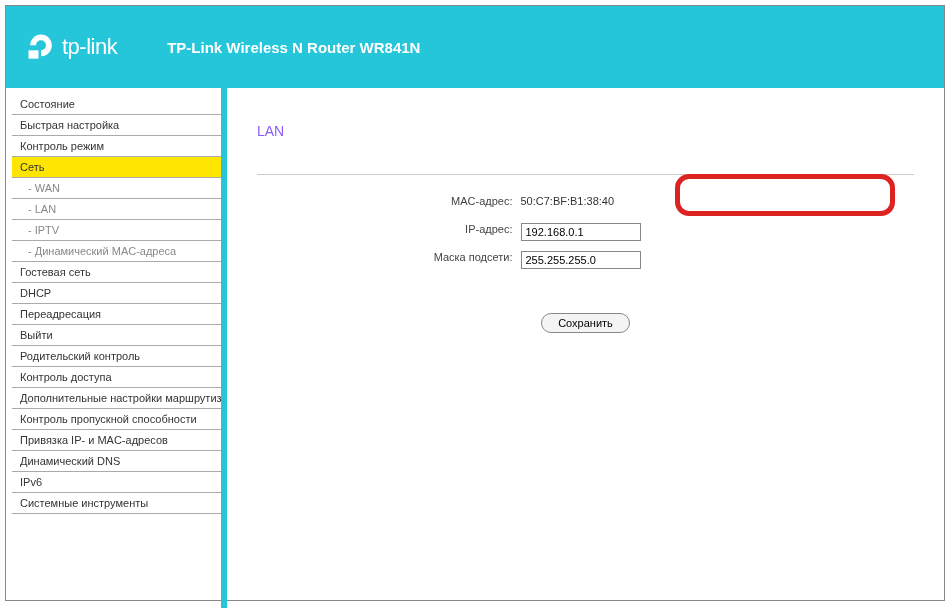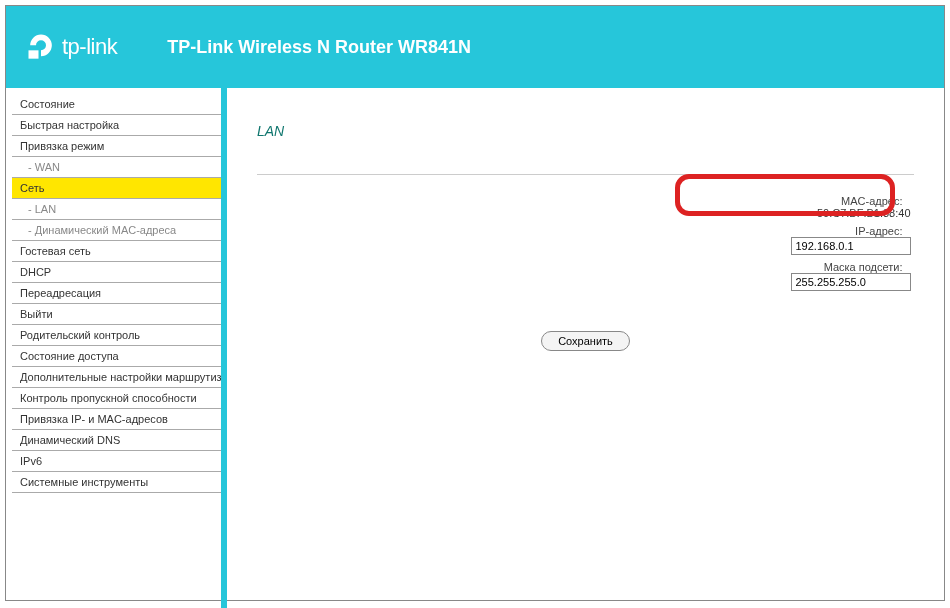--- a/index.html
+++ b/index.html
@@ -5,40 +5,40 @@
     * { margin: 0; padding: 0; box-sizing: border-box; font-family: Arial, Helvetica, sans-serif; }
     body { background: #fff; width: 950px; height: 608px; overflow: hidden; }
     .outer { border: 1px solid #888; margin: 5px; height: 596px; background: #fff; }
     .header {
       background: #26c6da; height: 82px; display: flex; align-items: center; padding-left: 20px;
     }
     .logo { display: flex; align-items: center; }
     .logo svg { width: 30px; height: 30px; }
     .logo-text { color: #fff; font-size: 22px; font-weight: 300; margin-left: 6px; letter-spacing: -0.5px; }
     .titles { margin-left: 50px; }
-    .title-main { color: #fff; font-weight: bold; font-size: 18px; }
+    .title-main { color: #fff; font-weight: bold; font-size: 15px; }
     .title-sub { color: #fff; font-size: 11px; margin-top: 2px; }
     .body { display: flex; height: calc(100% - 70px); }
     .sidebar { width: 215px; padding: 6px 0 0 6px; }
     .menu-item {
       font-size: 11px; padding: 4px 8px; border-bottom: 1px solid #aaa;
       cursor: pointer; color: #333; white-space: nowrap; overflow: hidden;
     }
     .menu-item.selected { background: #ffe600; }
     .menu-item.sub { color: #888; padding-left: 16px; }
     .separator { width: 6px; background: #26c6da; }
     .content { flex: 1; padding: 35px 30px 0 30px; position: relative; }
-    .page-title { color: #0f766e; font-size: 14px; margin-bottom: 35px; font-style: italic; }
+    .page-title { color: #8b5cf6; font-size: 14px; margin-bottom: 35px; }
     .hr { border: none; border-top: 1px solid #ccc; margin-bottom: 20px; }
     .form-area { max-width: 650px; margin: 0 auto; }
-    .row { display: flex; align-items: flex-end; margin-bottom: 6px; min-height: 22px; flex-direction: column; }
+    .row { display: flex; align-items: flex-start; margin-bottom: 6px; min-height: 22px; }
     .label { width: 260px; text-align: right; font-size: 11px; color: #444; padding-right: 8px; }
     .value-static { font-size: 11px; color: #333; }
     input.field {
-      font-size: 11px; padding: 2px 4px; width: 120px; border: 1px solid #888; margin-left: 6px;
+      font-size: 11px; padding: 2px 4px; width: 120px; border: 1px solid #888;
     }
     .highlight {
       position: absolute; border: 5px solid #d22; border-radius: 14px;
       pointer-events: none;
     }
     .button-row { text-align: center; margin-top: 40px; }
     button.save {
       font-size: 11px; padding: 3px 16px; border: 1px solid #888; background: #f4f4f4;
       border-radius: 10px; cursor: pointer;
     }
@@ -57,31 +57,32 @@
     </div>
     <div class="titles">
       <div class="title-main">TP-Link Wireless N Router WR841N</div>
     </div>
   </div>
 
   <div class="body">
     <div class="sidebar" id="sidebar">
         <div class="menu-item">Состояние</div>
         <div class="menu-item">Быстрая настройка</div>
-        <div class="menu-item">Привязка режим</div>
+        <div class="menu-item">Контроль режим</div>
+        <div class="menu-item selected">Сеть</div>
         <div class="menu-item sub">- WAN</div>
-        <div class="menu-item selected">Сеть</div>
         <div class="menu-item sub">- LAN</div>
+        <div class="menu-item sub">- IPTV</div>
         <div class="menu-item sub">- Динамический MAC-адреса</div>
         <div class="menu-item">Гостевая сеть</div>
         <div class="menu-item">DHCP</div>
         <div class="menu-item">Переадресация</div>
         <div class="menu-item">Выйти</div>
         <div class="menu-item">Родительский контроль</div>
-        <div class="menu-item">Состояние доступа</div>
+        <div class="menu-item">Контроль доступа</div>
         <div class="menu-item">Дополнительные настройки маршрутизации</div>
         <div class="menu-item">Контроль пропускной способности</div>
         <div class="menu-item">Привязка IP- и MAC-адресов</div>
         <div class="menu-item">Динамический DNS</div>
         <div class="menu-item">IPv6</div>
         <div class="menu-item">Системные инструменты</div>
       </div>
     <div class="separator"></div>
     <div class="content">
       <div class="page-title">LAN</div>

